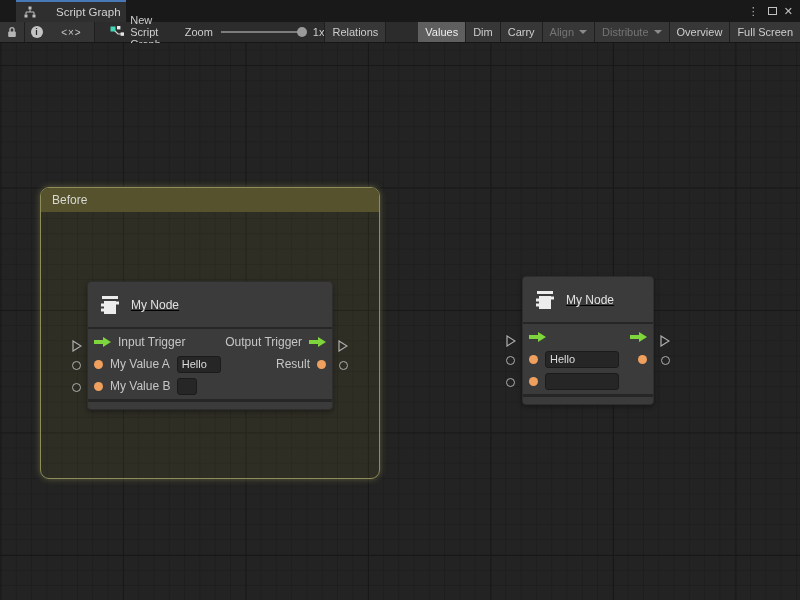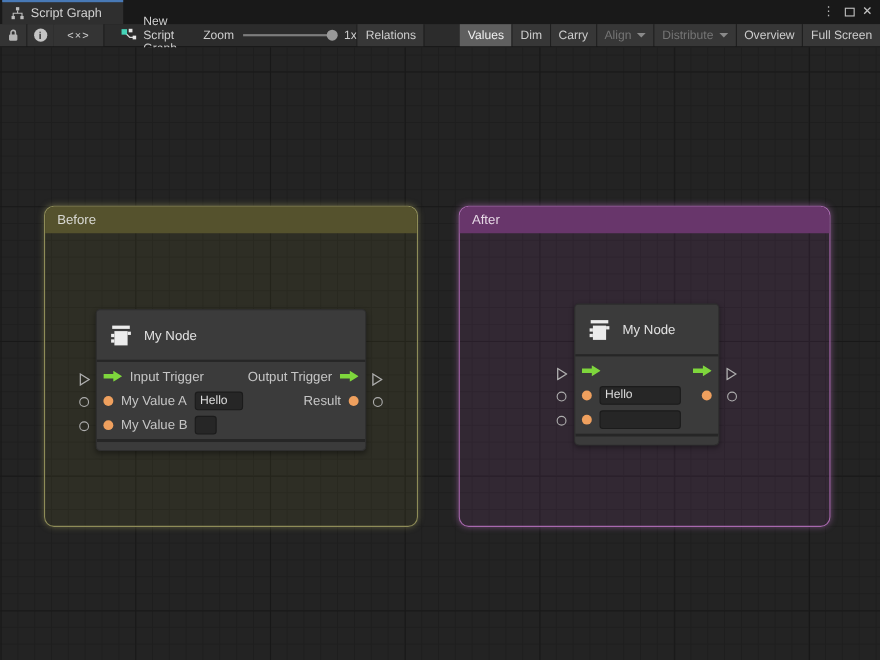--- a/index.html
+++ b/index.html
@@ -3,22 +3,22 @@
 <meta charset="utf-8">
 <style>
   * { margin:0; padding:0; box-sizing:border-box; }
   html,body { width:800px; height:600px; overflow:hidden; background:#191919;
     font-family:"Liberation Sans","DejaVu Sans",sans-serif; }
   .window { position:relative; width:800px; height:600px; background:#232323; }
 
   
   .tabbar { position:absolute; top:0; left:0; width:800px; height:22px; background:#191919;
     display:flex; align-items:stretch; }
-  .tab { margin-left:2px; width:110px; background:#2f2f2f; border-top:2px solid #4879b6;
-    display:flex; align-items:center; gap:6px; padding:0 8px; }
+  .tab { margin-left:16px; width:110px; background:#2f2f2f; border-top:2px solid #4879b6;
+    display:flex; align-items:center; gap:20px; padding:0 8px; }
   .tab-label { font-size:11.5px; color:#d2d2d2; white-space:nowrap; }
   .winctl { margin-left:auto; display:flex; align-items:center; gap:7px; padding-right:7px; }
   .kebab { color:#b9b9b9; font-size:11px; line-height:1; padding:0 2px; }
   .maxbox { width:9px; height:8px; border:1.4px solid #c2c2c2; }
   .closex { color:#c2c2c2; font-size:11px; line-height:1; }
 
   
   .toolbar { position:absolute; top:22px; left:0; width:800px; height:21px; background:#2c2c2c;
     border-bottom:1px solid #161616; display:flex; align-items:stretch; font-size:11px; color:#cdcdcd; }
   .tb-btn { display:flex; align-items:center; justify-content:center; background:#373737;
@@ -57,21 +57,21 @@
     padding:0 11px; font-size:12px; color:#d8d8d2;text-align:right; }
   .group-before .group-header { background:#55522d; }
   .group-after  .group-header { background:#68366b; color:#e4d6e4; }
 
   
   .node { position:absolute; background:#3b3b3b; border:1px solid #2e2e2e; border-radius:4px;
     box-shadow:0 2px 5px rgba(0,0,0,0.35); }
   .node-before { left:87px; top:238px; width:246px; }
   .node-after  { left:522px; top:233px; width:132px; }
   .node-header { height:47px; display:flex; align-items:center; gap:9px; padding:0 10px;
-    border-bottom:2px solid #262626; }
+    border-bottom:2px solid #262626;text-decoration:underline; }
   .node-title { font-size:12px; color:#e2e2e2; white-space:nowrap; }
   .node-body { padding:2px 0; }
   .noderow { height:22px; display:flex; align-items:center; padding:0 6px; gap:7px; }
   .rowlabel { font-size:12px; color:#c6c6c6; white-space:nowrap; }
   .spacer { flex:1; }
   .node-footer { height:10px; border-top:3px solid #262626; border-radius:0 0 4px 4px; background:#3b3b3b; }
 
   .flow-arrow { display:block; }
   .value-dot { width:9px; height:9px; border-radius:50%; background:#efa05e; flex:none; }
   .port-field { height:17px; background:#262626; border:1px solid #1b1b1b; border-radius:3px;
@@ -176,25 +176,20 @@
   </div>
 
   <div class="canvas">
 
     <div class="group group-before">
       <div class="group-header">
         <span>Before</span>
       </div>
     </div>
 
-    <div class="group group-after">
-      <div class="group-header">
-        <span>After</span>
-      </div>
-    </div>
 
     <div class="node node-before">
       <div class="node-header">
         <span class="icon-cell">
           <svg width="24" height="24" viewBox="0 0 24 24">
             <rect x="4" y="3" width="16" height="3" fill="#ececec"></rect>
             <rect x="6" y="8" width="12" height="13" fill="#ececec"></rect>
             <rect x="3" y="10.5" width="3" height="3" fill="#ececec"></rect>
             <rect x="3" y="15.5" width="3" height="3" fill="#ececec"></rect>
             <rect x="18" y="8.5" width="3" height="3" fill="#ececec"></rect>

